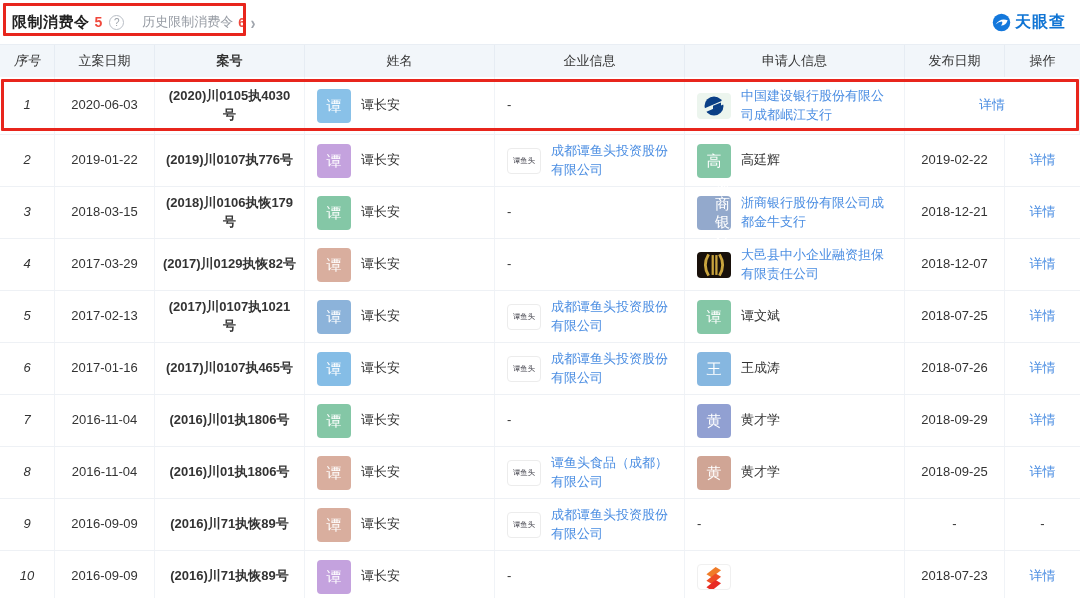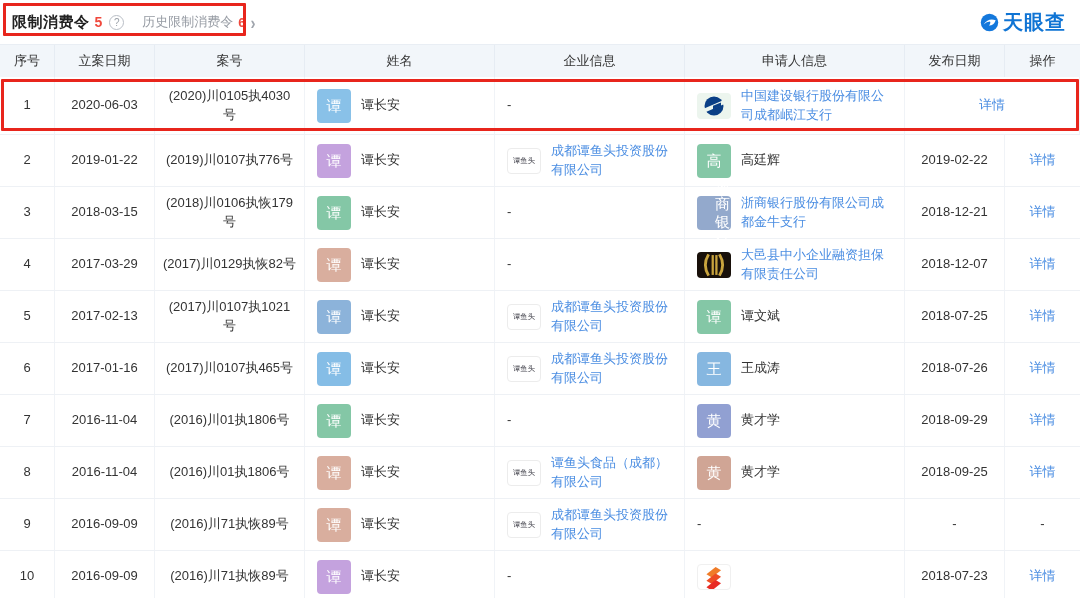--- a/index.html
+++ b/index.html
@@ -11,44 +11,44 @@
   .title-bar { position:relative; height:44px; display:flex; align-items:center; padding:0 14px 0 12px; }
   .sec-title { font-size:15px; font-weight:bold; color:#222; letter-spacing:0.5px; }
   .sec-count { color:var(--red,#f0483c); font-weight:bold; font-size:14px; margin-left:5px; }
   .help { width:15px; height:15px; border:1px solid #b9bec6; border-radius:50%; color:#9aa0a8;
           font-size:10px; display:inline-flex; align-items:center; justify-content:center;
           margin-left:7px; cursor:pointer; flex-shrink:0; }
   .history { margin-left:18px; color:#979ca4; font-size:13px; display:inline-flex; align-items:center; cursor:pointer; }
   .history .sec-count { font-size:13px; }
   .chev { color:#a0a5ad; font-size:15px; margin-left:5px; font-weight:bold; transform:scaleY(1.2); }
   .brand { margin-left:auto; display:flex; align-items:center; gap:4px; color:var(--brand,#0f74d4);
-           font-weight:bold; font-size:20px; letter-spacing:1px; }
+           font-weight:bold; font-size:16px; letter-spacing:1px; }
 
   
   .hl-box { position:absolute; border:3px solid var(--annot,#e8251c); pointer-events:none; z-index:6; border-radius:1px; }
   .title-hl { left:3px; top:3px; width:243px; height:33px; }
   .row-hl { left:1px; right:1px; top:2px; bottom:3px; }
 
   
   .thead { display:flex; height:33px; background:var(--headbg,#f2f6fa); border-top:1px solid #e9eef4; }
   .th { display:flex; align-items:center; justify-content:center; font-size:13px; color:#333;
         border-right:1px solid #e6ecf3; }
   .th:last-child { border-right:none; }
 
   .trow { display:flex; min-height:52px; border-bottom:1px solid #eef1f5; position:relative; background:#fff; }
   .trow.first { min-height:58px; }
   .td { display:flex; align-items:center; font-size:13px; color:#333; border-right:1px solid #f0f3f7;
         padding:6px 8px; line-height:1.45; }
   .td:last-child { border-right:none; }
   .center { justify-content:center; text-align:center; }
   .left { justify-content:flex-start; padding-left:12px; gap:10px; }
 
-  .c0 { width:55px;  flex:0 0 55px; }
+  .c0 { width:55px;  flex:0 0 55px;font-style:italic; }
   .c1 { width:100px; flex:0 0 100px; }
-  .c2 { width:150px; flex:0 0 150px; }
+  .c2 { width:150px; flex:0 0 150px;font-weight:bold; }
   .c3 { width:190px; flex:0 0 190px; }
   .c4 { width:190px; flex:0 0 190px; }
   .c5 { width:220px; flex:0 0 220px; }
   .c6 { width:100px; flex:0 0 100px; }
   .c7 { width:75px;  flex:1 1 75px; }
 
   .avatar { width:34px; height:34px; border-radius:4px; color:#fff; display:inline-flex; flex-direction:column;
             align-items:center; justify-content:center; font-size:15px; flex-shrink:0; }
   .avatar .av-line { line-height:1.15; }
   .avatar.small .av-line { font-size:15px;margin-left:18px; }

